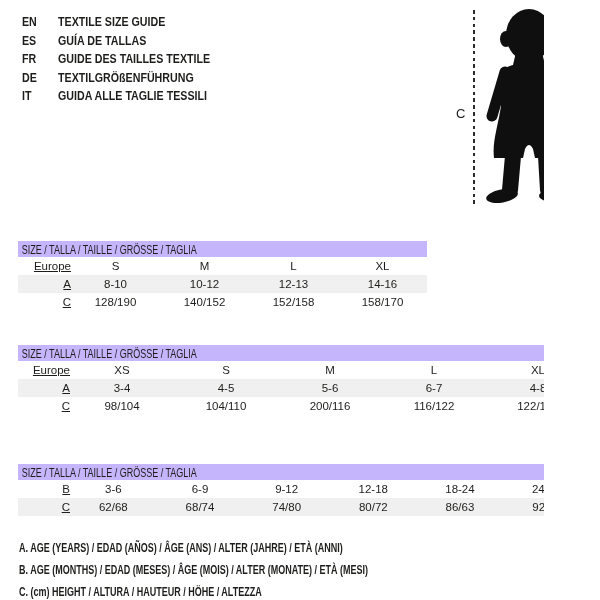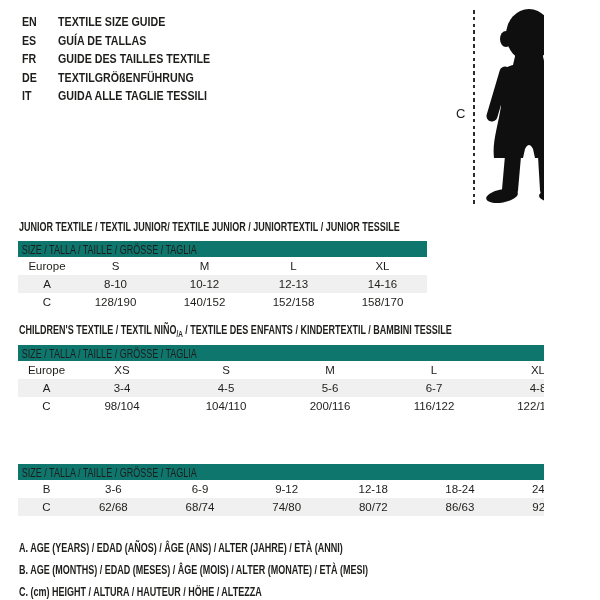--- a/index.html
+++ b/index.html
@@ -19,26 +19,26 @@
         background:repeating-linear-gradient(to bottom,#2a2a2a 0px,#2a2a2a 3.5px,transparent 3.5px,transparent 6.8px);}
   .c-label{position:absolute;left:456px;top:106px;font-size:13px;font-weight:400;}
   .baby{position:absolute;left:485px;top:8px;width:95px;height:200px;}
 
   
   .sec-title{position:absolute;font-size:12px;font-weight:bold;white-space:nowrap;line-height:18px;}
   .subsc{font-size:8.5px;position:relative;top:2.5px;}
 
   
   .table-wrap{position:absolute;}
-  .size-bar{height:16px;line-height:16.5px;background:#0f766e;overflow:hidden;}
+  .size-bar{height:16px;line-height:16.5px;background:#c4b5fd;overflow:hidden;}
   .size-bar .scx{padding-left:5px;font-size:12px;font-weight:400;color:#1d1d1b;}
   table.sizes{width:100%;border-collapse:collapse;table-layout:fixed;}
   table.sizes td{height:18px;padding:0;font-size:11.5px;font-weight:400;text-align:center;
                  vertical-align:middle;color:#1d1d1b;}
-  table.sizes td.lbl{text-align:center;padding-left:5px;}
+  table.sizes td.lbl{text-align:right;padding-left:5px;text-decoration:underline;}
   table.sizes tr.alt{background:#f0f0f0;}
 
   
   .notes{position:absolute;left:19px;top:537px;font-size:12px;font-weight:bold;line-height:22px;}
 </style>
 </head>
 <body>
 
 <div class="canvas">
 
@@ -82,23 +82,20 @@
       <line x1="67" y1="66" x2="76" y2="107" stroke-width="11"></line>
       <line x1="28" y1="148" x2="25" y2="182" stroke-width="16"></line>
       <line x1="61" y1="148" x2="63" y2="182" stroke-width="16"></line>
     </g>
     <g fill="#0f0f0f">
       <ellipse cx="17" cy="188" rx="16" ry="6.5" transform="rotate(-10 17 188)"></ellipse>
       <ellipse cx="69" cy="189" rx="15" ry="6" transform="rotate(6 69 189)"></ellipse>
     </g>
   </svg>
 
-  <div class="sec-title" style="left:19px;top:218px">
-    <span class="scx">JUNIOR TEXTILE / TEXTIL JUNIOR/ TEXTILE JUNIOR / JUNIORTEXTIL / JUNIOR TESSILE</span>
-  </div>
   <div class="table-wrap" style="left:18px;top:241px;width:409px">
     <div class="size-bar">
       <span class="scx">SIZE / TALLA / TAILLE / GRÖSSE / TAGLIA</span>
     </div>
     <table class="sizes">
       <colgroup>
           <col style="width:53px">
         </colgroup>
       <tbody>
           <tr>
@@ -119,25 +116,20 @@
         <td class="lbl">C</td>
         <td>128/190</td>
         <td>140/152</td>
         <td>152/158</td>
         <td>158/170</td>
       </tr>
     </tbody>
       </table>
   </div>
 
-  <div class="sec-title" style="left:19px;top:321px">
-    <span class="scx">
-      <span>CHILDREN'S TEXTILE / TEXTIL NIÑO</span><span class="subsc">/A</span><span> / TEXTILE DES ENFANTS / KINDERTEXTIL / BAMBINI TESSILE</span>
-    </span>
-  </div>
   <div class="table-wrap" style="left:18px;top:345px;width:572px">
     <div class="size-bar">
       <span class="scx">SIZE / TALLA / TAILLE / GRÖSSE / TAGLIA</span>
     </div>
     <table class="sizes">
       <colgroup>
           <col style="width:52px">
         </colgroup>
       <tbody>
           <tr>

